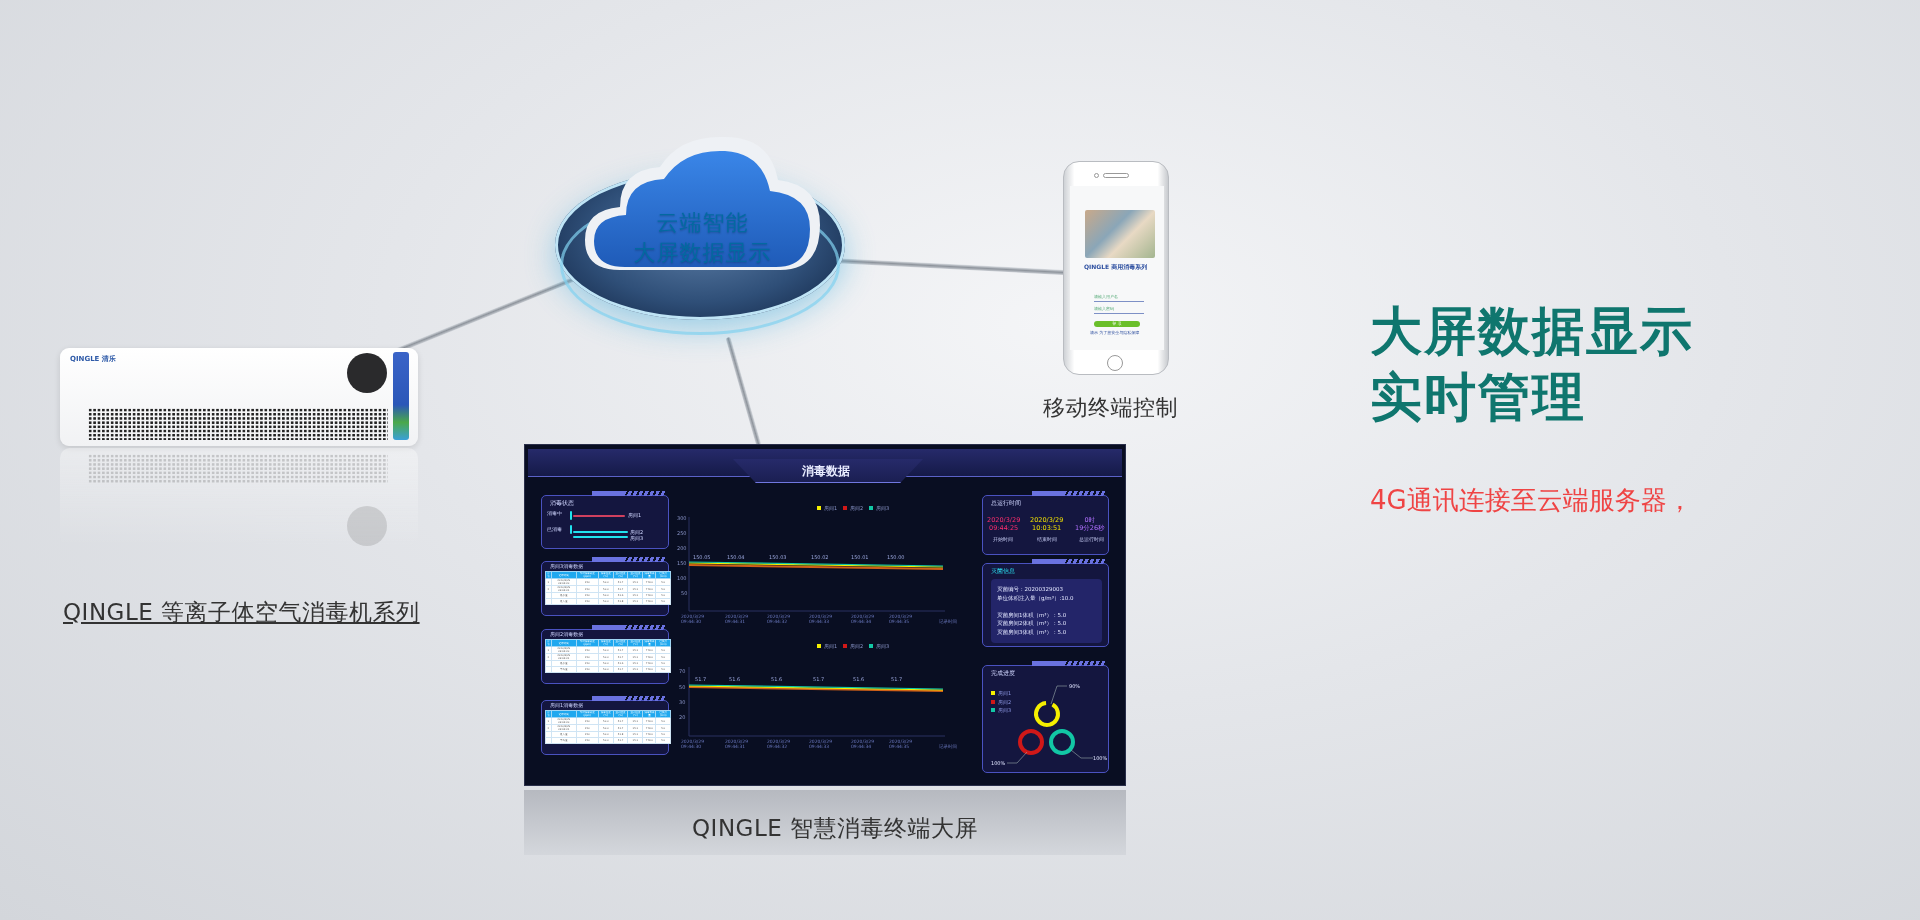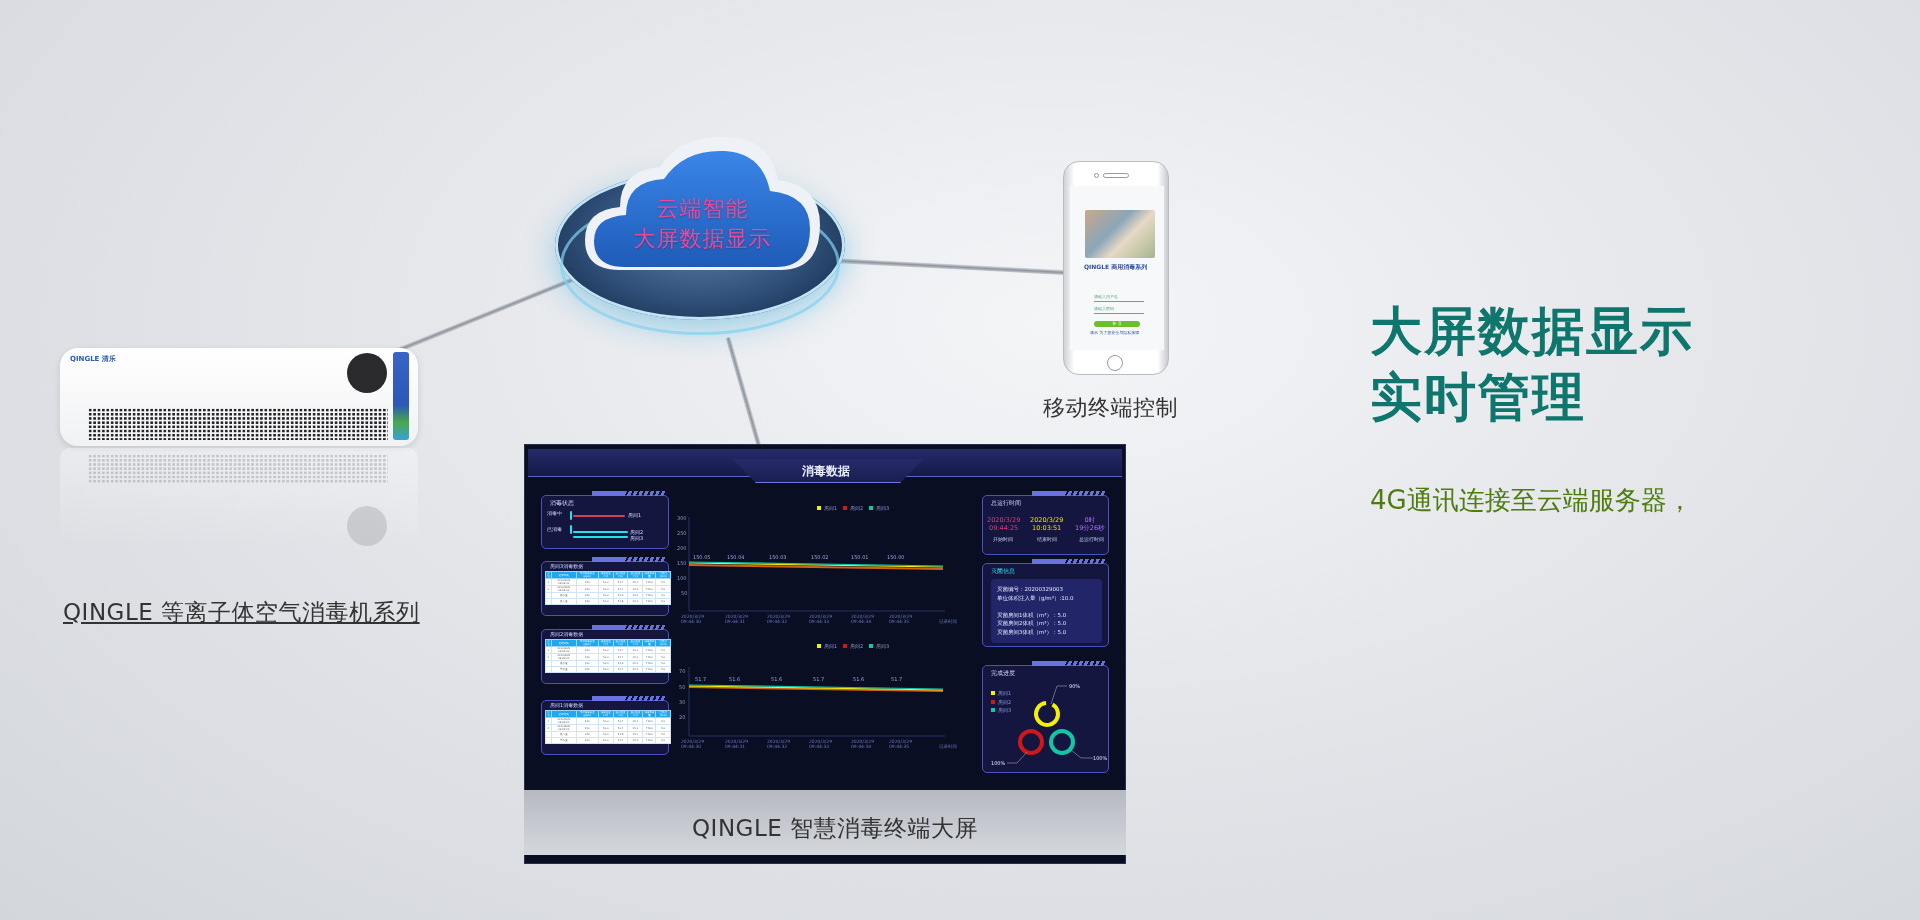--- a/index.html
+++ b/index.html
@@ -12,24 +12,24 @@
   
   .cable { position: absolute; height: 5px; background: linear-gradient(180deg,#d9dde2,#8e949c,#c8ccd2); border-radius: 3px; transform-origin: left center; }
 
   
   .disc { position: absolute; left: 555px; top: 170px; width: 290px; height: 150px; border-radius: 50%;
     background: radial-gradient(ellipse at 50% 45%, #5d7fa8 0%, #2f4f78 55%, #1c3457 80%, #9fd0ea 88%, #d5ecf7 100%);
     box-shadow: 0 10px 30px rgba(60,170,220,.45), 0 0 0 3px #bfe4f5 inset; }
   .disc2 { position: absolute; left: 560px; top: 195px; width: 280px; height: 140px; border-radius: 50%;
     border: 3px solid rgba(130,210,240,.7); filter: blur(.5px); }
   .cloud { position: absolute; left: 580px; top: 125px; width: 245px; height: 150px; }
-  .cloud-text { position: absolute; left: 580px; top: 194px; width: 245px; text-align: center; color: #ec4899; font-size: 22px; line-height: 30px; letter-spacing: 1px; text-shadow: 0 1px 2px rgba(0,0,0,.25); }
+  .cloud-text { position: absolute; left: 580px; top: 208px; width: 245px; text-align: center; color: #0369a1; font-size: 22px; line-height: 30px; letter-spacing: 1px; text-shadow: 0 1px 2px rgba(0,0,0,.25); }
 
   
-  .device { position: absolute; left: 60px; top: 348px; width: 358px; height: 98px; background: linear-gradient(180deg,#ffffff,#f1f2f4); border-radius: 18px; box-shadow: 0 2px 6px rgba(0,0,0,.12); }
+  .device { position: absolute; left: 60px; top: 348px; width: 358px; height: 98px; background: linear-gradient(180deg,#ffffff,#f1f2f4); border-radius: 9px; box-shadow: 0 2px 6px rgba(0,0,0,.12); }
   .device .logo { position: absolute; left: 10px; top: 6px; font-size: 7px; font-weight: bold; color: #2e5aa8; }
   .device .knob { position: absolute; left: 287px; top: 5px; width: 40px; height: 40px; border-radius: 50%; background: #2a2a2c; }
   .device .grille { position: absolute; left: 28px; top: 60px; width: 300px; height: 32px;
     background-image: radial-gradient(circle, #222 1.2px, transparent 1.4px); background-size: 4.4px 4.2px; }
   .device .strip { position: absolute; left: 333px; top: 4px; width: 16px; height: 88px; border-radius: 3px;
     background: linear-gradient(180deg,#3a64c8 0%,#2b57b8 60%,#4aa84a 80%,#3aa0d8 100%); }
   .device-reflect { position: absolute; left: 60px; top: 448px; width: 358px; height: 98px; border-radius: 10px;
     background: linear-gradient(180deg,rgba(255,255,255,.55),rgba(255,255,255,0)); opacity: .7; }
   .device-reflect .grille { position: absolute; left: 28px; top: 6px; width: 300px; height: 30px;
     background-image: radial-gradient(circle, rgba(80,80,80,.35) 1.2px, transparent 1.4px); background-size: 4.4px 4.2px; }
@@ -44,21 +44,21 @@
   .phone .screen { position: absolute; left: 6px; top: 24px; width: 94px; height: 164px; background: #f7f8f9; }
   .phone .photo { position: absolute; left: 15px; top: 24px; width: 70px; height: 48px;
     background: linear-gradient(135deg,#c9a98a,#8aa6b8 40%,#e8d9c4 60%,#a3b58f); border-radius: 2px; }
   .phone .brand { position: absolute; left: 14px; top: 77px; font-size: 6px; color: #2d4fa0; font-weight: bold; white-space: nowrap; }
   .phone .field { position: absolute; left: 24px; width: 50px; height: 8px; border-bottom: 1px solid #7d90c6; font-size: 4px; color: #5a7; }
   .phone .login { position: absolute; left: 24px; top: 135px; width: 46px; height: 6px; border-radius: 3px; background: #6abf2a; color:#fff; font-size:4px; text-align:center; line-height:6px; }
   .phone .hint { position: absolute; left: 20px; top: 144px; font-size: 4px; color: #3050a0; white-space: nowrap; }
   .phone .home { position: absolute; left: 43px; top: 193px; width: 16px; height: 16px; border-radius: 50%; border: 1px solid #999; }
 
   
-  .dash { position: absolute; left: 524px; top: 444px; width: 602px; height: 420px; background: #090e22; border: 1px solid #2a2f4a; overflow: hidden; }
+  .dash { position: absolute; left: 524px; top: 444px; width: 602px; height: 342px; background: #090e22; border: 1px solid #2a2f4a; overflow: hidden; }
   .dash-reflect { position: absolute; left: 524px; top: 790px; width: 602px; height: 65px; background: linear-gradient(180deg,#b6b9c0,#d4d7dc); }
   .dash-head { position: absolute; left: 3px; top: 4px; width: 594px; height: 28px;
     background: linear-gradient(180deg,#262a6a,#151a48); border-bottom: 1px solid #5b62c8; }
   .dash-head .tab { position: absolute; left: 205px; top: 10px; width: 190px; height: 24px;
     background: linear-gradient(180deg,#262a6a,#1b1f52); clip-path: polygon(0 0,100% 0,88% 100%,12% 100%); border-bottom: 1px solid #7077e0; }
   .dash-title { position: absolute; left: 0; top: 18px; width: 602px; text-align: center; color: #e8ecff; font-size: 12px; font-weight: bold; }
   .panel { position: absolute; border: 1px solid #4a52c0; border-radius: 5px; background: #14163f; }
   .panel .deco { position: absolute; right: 2px; top: -5px; width: 70px; height: 5px;
     background: repeating-linear-gradient(115deg,#6a72e0 0 3px,transparent 3px 5px); }
   .panel .deco-bar { position: absolute; right: 44px; top: -5px; width: 32px; height: 5px; background: #6a72e0; }
@@ -70,21 +70,21 @@
   .mark { position: absolute; width: 2px; height: 9px; background: #21e3ee; border-radius: 1px; }
 
   .mini-table { position: absolute; left: 3px; top: 9px; width: 126px; border-collapse: collapse; font-size: 2.5px; color: #555; }
   .mini-table th { background: #1fa8ef; color: #fff; height: 6px; border: 1px solid #9fd6f5; font-weight: normal; }
   .mini-table td { background: #ffffff; height: 6px; border: 1px solid #cfe4f4; text-align: center; }
 
   .chart { position: absolute; left: 150px; width: 300px; height: 130px; }
   .chart svg text { font-family: "DejaVu Sans", sans-serif; }
 
   .right-big { position: absolute; left: 1370px; top: 298px; font-size: 52px; font-weight: bold; color: #0f766e; line-height: 66px; letter-spacing: 2px; }
-  .right-sub { position: absolute; left: 1370px; top: 482px; font-size: 26px; color: #4d7c0f; line-height: 36px; }
+  .right-sub { position: absolute; left: 1370px; top: 482px; font-size: 26px; color: #ef4444; line-height: 36px; }
 </style>
 </head>
 <body>
 
 <div class="cable" style="left:392px; top:350px; width:200px; transform:rotate(-22deg);"></div>
 <div class="cable" style="left:835px; top:258px; width:232px; transform:rotate(3deg);"></div>
 <div class="cable" style="left:728px; top:335px; width:112px; transform:rotate(74deg);"></div>
 
 <div class="disc"></div>
 <div class="disc2"></div>

